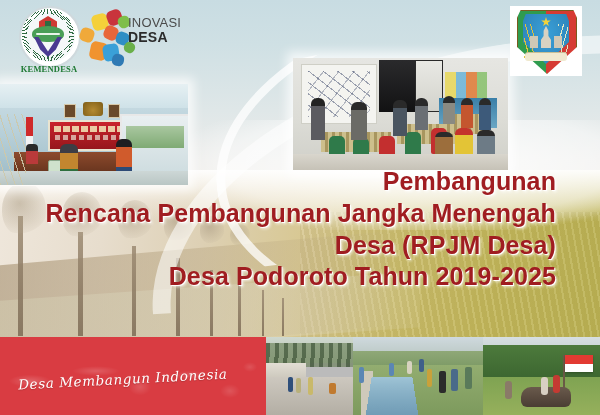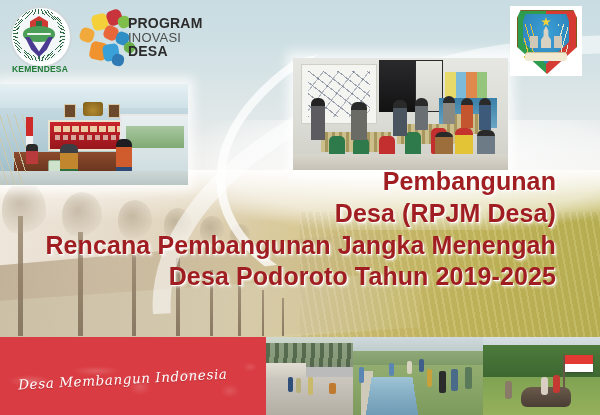--- a/index.html
+++ b/index.html
@@ -147,21 +147,21 @@
   .b4 .bush{position:absolute;left:0;top:8px;width:100%;height:34px;background:linear-gradient(180deg,#4d7a3c,#3c6630);}
   .b4 .grass{position:absolute;left:0;top:40px;width:100%;height:38px;background:linear-gradient(180deg,#7fa352,#96b05c);}
   .b4 .buffalo{position:absolute;left:38px;top:50px;width:50px;height:20px;border-radius:10px 8px 6px 6px;background:linear-gradient(180deg,#6a5a4c,#4a3d33);}
   .b4 .flagpole{position:absolute;left:80px;top:18px;width:2px;height:36px;background:#6a5a46;}
   .b4 .flag{position:absolute;left:82px;top:18px;width:28px;height:17px;
      background:linear-gradient(180deg,#e23a32 0 50%,#ffffff 50% 100%);box-shadow:0 1px 2px rgba(0,0,0,.25);}
   .b4 .kid{position:absolute;width:7px;height:18px;border-radius:3px;}
   .topedge{position:absolute;left:180px;top:337px;width:420px;height:5px;
      background:repeating-linear-gradient(90deg,#b8ab4e 0 3px,#cdbf63 3px 6px);opacity:.85;}
   
-  .logo-kemendesa{position:absolute;left:7px;top:4px;width:66px;height:76px;}
+  .logo-kemendesa{position:absolute;left:16px;top:4px;width:66px;height:76px;font-family:Liberation Serif, serif;}
   .logo-kemendesa .ring{
     position:absolute;left:3px;top:2px;width:58px;height:58px;border-radius:50%;
     background:#f4f7f8;border:2px solid #cfd9dd;box-shadow:inset 0 0 0 4px #ffffff;
   }
   .logo-kemendesa .arc{
     position:absolute;left:3px;top:2px;width:58px;height:58px;border-radius:50%;
     background:repeating-conic-gradient(from 120deg,#2f6b42 0deg 1.2deg,transparent 1.2deg 3.4deg);
     -webkit-mask:radial-gradient(circle,transparent 0 21px,#000 21px 26px,transparent 26px);
             mask:radial-gradient(circle,transparent 0 21px,#000 21px 26px,transparent 26px);
   }
@@ -317,22 +317,22 @@
     <div class="pp" style="left:168px;top:40px;width:12px;height:30px;background:linear-gradient(180deg,#2a2a2a 0 22%,#c4562f 22% 100%);"></div>
     <div class="pp" style="left:186px;top:40px;width:12px;height:32px;background:linear-gradient(180deg,#2a2a2a 0 22%,#3d5a7a 22% 100%);"></div>
     <div class="pp" style="left:142px;top:74px;width:18px;height:38px;background:linear-gradient(180deg,#2a2a2a 0 14%,#9c6e3c 14% 100%);"></div>
     <div class="pp" style="left:162px;top:70px;width:18px;height:42px;background:linear-gradient(180deg,#c4342c 0 16%,#e3c436 16% 100%);"></div>
     <div class="pp" style="left:184px;top:72px;width:18px;height:40px;background:linear-gradient(180deg,#2a2a2a 0 14%,#6d7b86 14% 100%);"></div>
     <div class="floor"></div>
   </div>
 
   <div class="title">
     <span class="l">Pembangunan</span>
+    <span class="l">Rencana Pembangunan Jangka Menengah</span>
     <span class="l">Desa (RPJM Desa)</span>
-    <span class="l">Rencana Pembangunan Jangka Menengah</span>
     <span class="l">Desa Podoroto Tahun 2019-2025</span>
   </div>
 
   <div class="logo-kemendesa">
     <div class="ring"></div>
     <div class="arc"></div>
     <div class="house"></div>
     <div class="leaf"></div>
     <div class="hands"></div>
     <div class="kd">KEMENDESA</div>
@@ -343,21 +343,20 @@
     <div class="blob" style="left:12px;top:6px;width:16px;height:16px;background:#f4d03a;transform:rotate(-14deg);"></div>
     <div class="blob" style="left:10px;top:34px;width:17px;height:18px;background:#f0932f;transform:rotate(12deg);"></div>
     <div class="blob" style="left:24px;top:18px;width:14px;height:14px;background:#e8663a;transform:rotate(24deg);"></div>
     <div class="blob" style="left:27px;top:2px;width:15px;height:15px;background:#c9343c;transform:rotate(-20deg);"></div>
     <div class="blob" style="left:23px;top:36px;width:16px;height:17px;background:#3aa0d8;transform:rotate(-8deg);"></div>
     <div class="blob" style="left:36px;top:24px;width:13px;height:13px;background:#2f8ec4;transform:rotate(20deg);"></div>
     <div class="blob" style="left:38px;top:8px;width:12px;height:12px;background:#7fbe4a;transform:rotate(-24deg);"></div>
     <div class="blob" style="left:32px;top:46px;width:12px;height:12px;background:#2f7ab4;transform:rotate(10deg);"></div>
     <div class="blob" style="left:44px;top:34px;width:11px;height:11px;background:#6ab04a;transform:rotate(28deg);"></div>
     <div class="txt">
-      <div class="l1">PROGRAM</div>
       <div class="l2">INOVASI</div>
       <div class="l3">DESA</div>
     </div>
   </div>
 
   <div class="logo-regency">
     <div class="shield"></div>
     <div class="inner"></div>
     <div class="rice" style="left:14px;"></div>
     <div class="cotton" style="right:14px;"></div>

